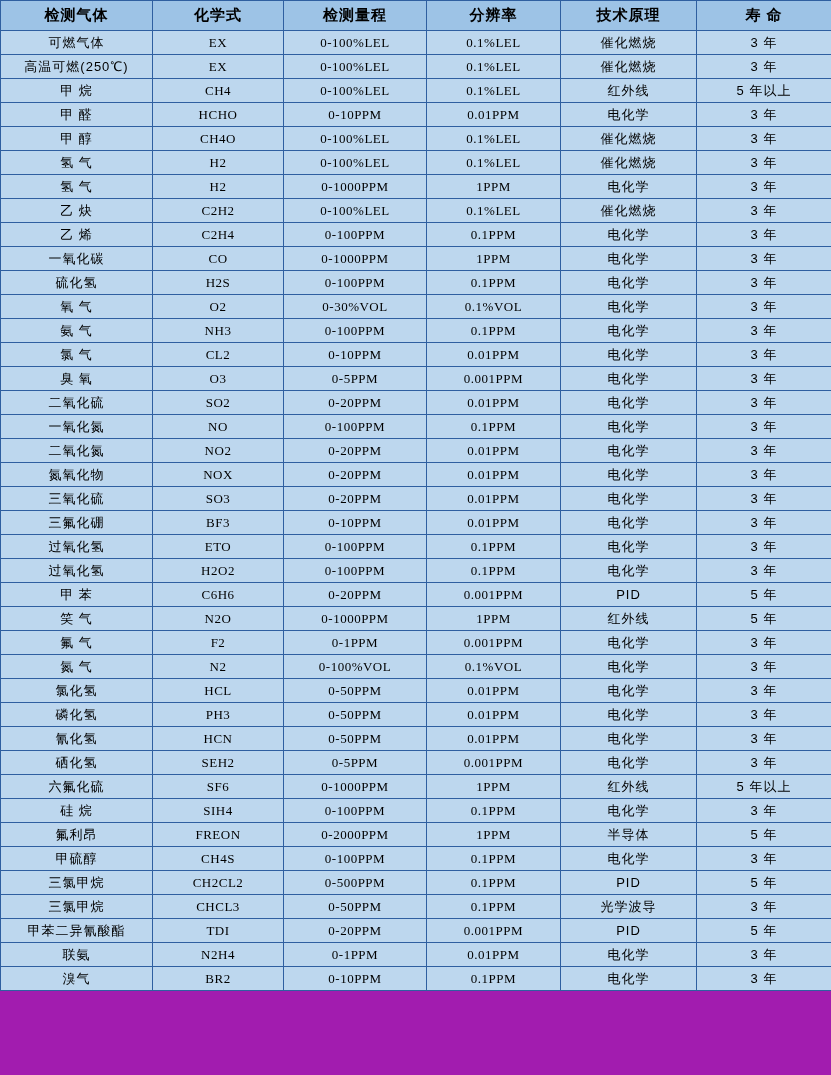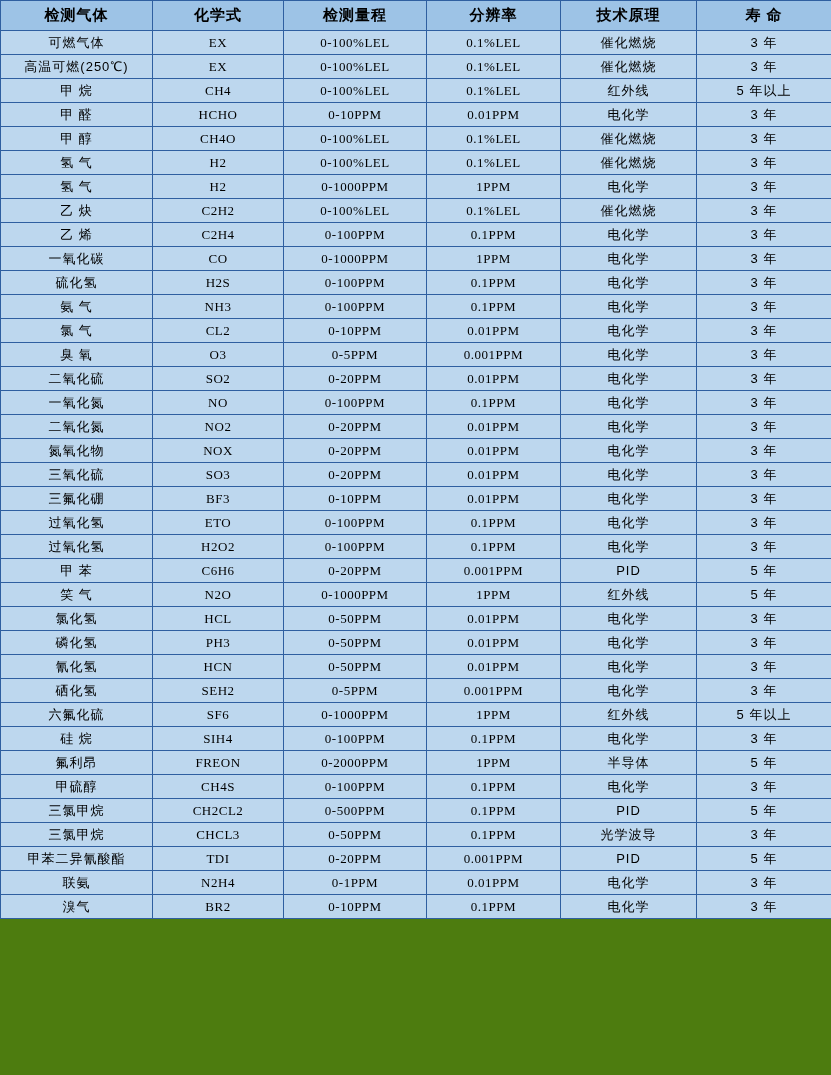--- a/index.html
+++ b/index.html
@@ -7,21 +7,21 @@
     padding: 0;
     background: #ffffff;
   }
   body {
     font-family: "Liberation Sans", sans-serif;
   }
   #sheet {
     width: 831px;
     height: 1075px;
     box-sizing: border-box;
-    background: #4d7c0f;
+    background: #a21caf;
     overflow: hidden;
   }
   table.gas-table {
     border-collapse: collapse;
     width: 831px;
     table-layout: fixed;
   }
   table.gas-table col.c0 { width: 152px; }
   table.gas-table col.c1 { width: 131px; }
   table.gas-table col.c2 { width: 143px; }
@@ -171,20 +171,28 @@
         </tr>
         <tr>
           <td class="name">硫化氢</td>
           <td class="mono">H2S</td>
           <td class="mono">0-100PPM</td>
           <td class="mono">0.1PPM</td>
           <td class="name">电化学</td>
           <td class="life">3 年</td>
         </tr>
         <tr>
+          <td class="name">氧 气</td>
+          <td class="mono">O2</td>
+          <td class="mono">0-30%VOL</td>
+          <td class="mono">0.1%VOL</td>
+          <td class="name">电化学</td>
+          <td class="life">3 年</td>
+        </tr>
+        <tr>
           <td class="name">氨 气</td>
           <td class="mono">NH3</td>
           <td class="mono">0-100PPM</td>
           <td class="mono">0.1PPM</td>
           <td class="name">电化学</td>
           <td class="life">3 年</td>
         </tr>
         <tr>
           <td class="name">氯 气</td>
           <td class="mono">CL2</td>
@@ -275,20 +283,36 @@
         </tr>
         <tr>
           <td class="name">笑 气</td>
           <td class="mono">N2O</td>
           <td class="mono">0-1000PPM</td>
           <td class="mono">1PPM</td>
           <td class="name">红外线</td>
           <td class="life">5 年</td>
         </tr>
         <tr>
+          <td class="name">氟 气</td>
+          <td class="mono">F2</td>
+          <td class="mono">0-1PPM</td>
+          <td class="mono">0.001PPM</td>
+          <td class="name">电化学</td>
+          <td class="life">3 年</td>
+        </tr>
+        <tr>
+          <td class="name">氮 气</td>
+          <td class="mono">N2</td>
+          <td class="mono">0-100%VOL</td>
+          <td class="mono">0.1%VOL</td>
+          <td class="name">电化学</td>
+          <td class="life">3 年</td>
+        </tr>
+        <tr>
           <td class="name">氯化氢</td>
           <td class="mono">HCL</td>
           <td class="mono">0-50PPM</td>
           <td class="mono">0.01PPM</td>
           <td class="name">电化学</td>
           <td class="life">3 年</td>
         </tr>
         <tr>
           <td class="name">磷化氢</td>
           <td class="mono">PH3</td>

